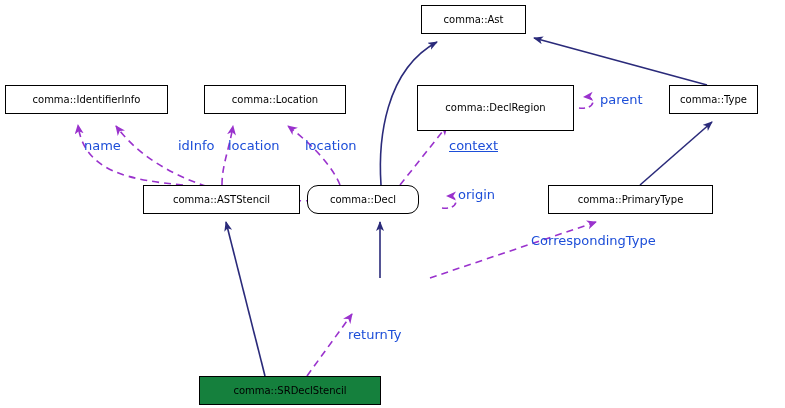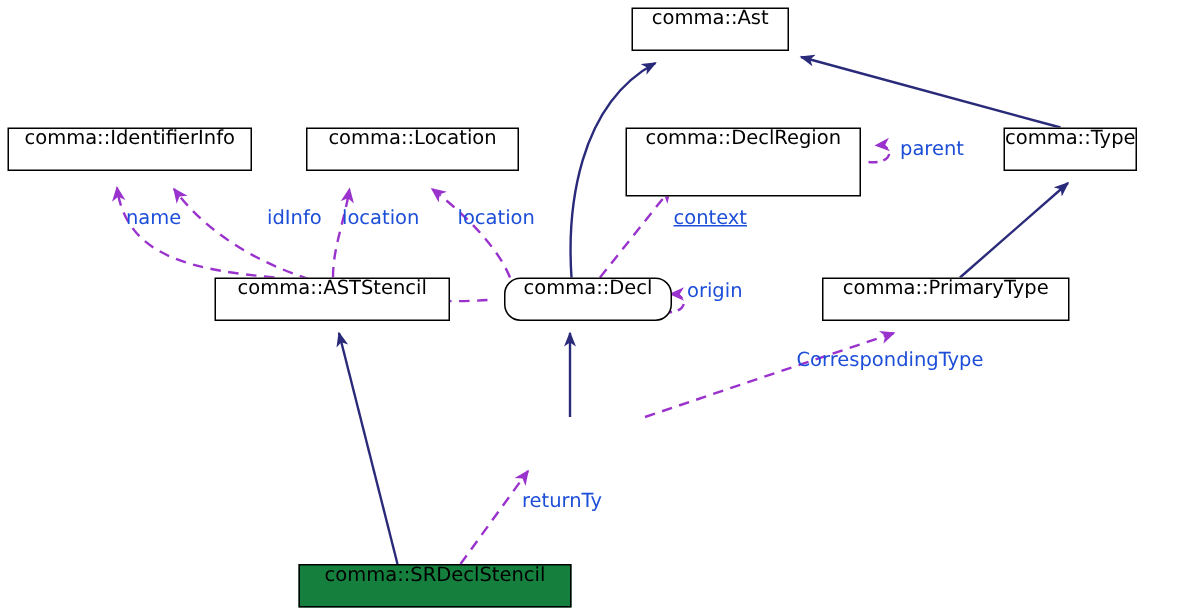--- a/index.html
+++ b/index.html
@@ -23,23 +23,24 @@
     top: 0;
     width: 785px;
     height: 408px;
   }
   .uml-node {
     position: absolute;
     box-sizing: border-box;
     border: 1px solid #000000;
     background: #ffffff;
     color: #000000;
-    font-size: 13px;
+    font-size: 10px;
     line-height: 1;
     display: flex;
+    align-items: center;
     justify-content: center;
     white-space: nowrap;
     z-index: 5;
   }
   .uml-node.highlighted {
     background: #15803d;
     border: 1px solid #000000;
   }
   .edge-label {
     position: absolute;
@@ -98,21 +99,21 @@
   </div>
   <div class="uml-node" style="left:417px;top:85px;width:157px;height:46px;">
     <span>comma::DeclRegion</span>
   </div>
   <div class="uml-node" style="left:669px;top:85px;width:89px;height:29px;">
     <span>comma::Type</span>
   </div>
   <div class="uml-node" style="left:143px;top:185px;width:157px;height:29px;">
     <span>comma::ASTStencil</span>
   </div>
-  <div class="uml-node" style="left:336px;top:185px;width:112px;height:29px;border-radius:11px;">
+  <div class="uml-node" style="left:307px;top:185px;width:112px;height:29px;border-radius:11px;">
     <span>comma::Decl</span>
   </div>
   <div class="uml-node" style="left:548px;top:185px;width:165px;height:29px;">
     <span>comma::PrimaryType</span>
   </div>
   <div class="uml-node highlighted" style="left:199px;top:376px;width:182px;height:29px;">
     <span>comma::SRDeclStencil</span>
   </div>
 
   <div class="edge-label" style="left:84px;top:139px;">

